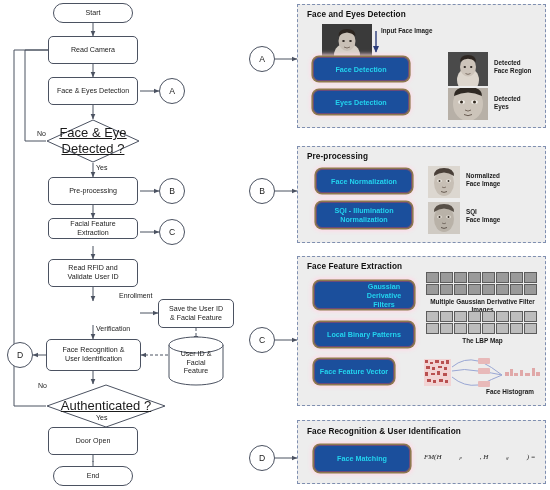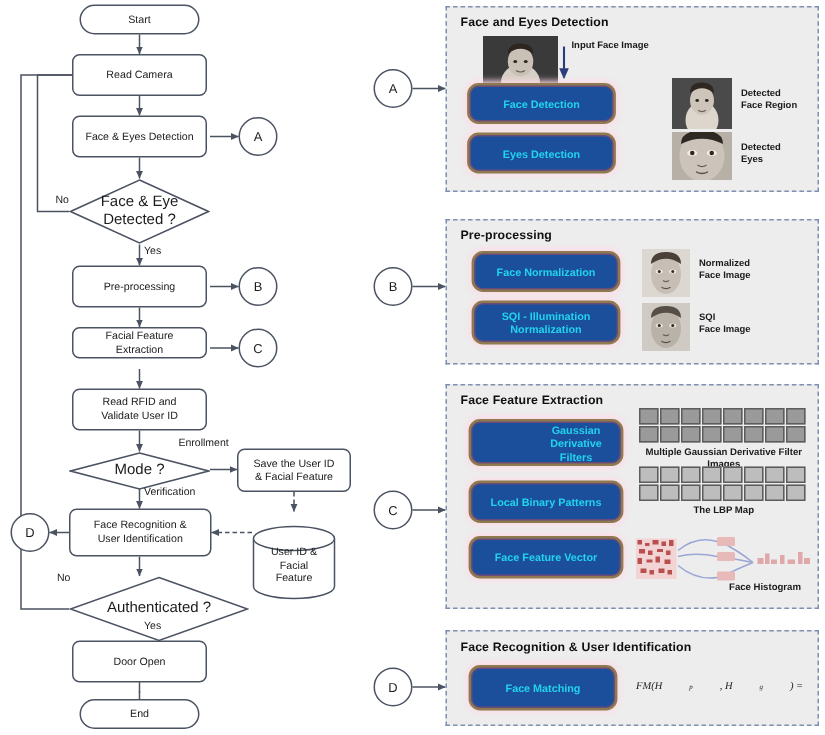--- a/index.html
+++ b/index.html
@@ -14,21 +14,21 @@
            text-align:center;color:#1b1b1b;font-size:7.1px;line-height:1.22;}
   .fc-term{border-radius:12px;}
   .fc-proc{border-radius:5px;}
   .fc-conn{position:absolute;box-sizing:border-box;border:1px solid #4b5261;
            border-radius:50%;background:#fff;display:flex;align-items:center;
            justify-content:center;font-size:8.6px;color:#1b1b1b;}
   .fc-dia-wrap{position:absolute;}
   .fc-dia-wrap svg{position:absolute;left:0;top:0;}
   .fc-dia-label{position:absolute;left:0;top:0;width:100%;height:100%;
                 display:flex;align-items:center;justify-content:center;text-align:center;
-                font-size:10px;color:#1b1b1b;line-height:1.22;}
+                font-size:13px;color:#1b1b1b;line-height:1.22;text-decoration:underline;}
   .fc-db{position:absolute;box-sizing:border-box;}
   .fc-db svg{position:absolute;left:0;top:0;}
   .fc-db-label{position:absolute;left:0;top:0;width:100%;height:100%;
                display:flex;align-items:center;justify-content:center;text-align:center;
                font-size:7.1px;color:#1b1b1b;line-height:1.25;padding-top:4px;
                box-sizing:border-box;}
   .edge-label{position:absolute;font-size:7px;color:#1b1b1b;background:transparent;}
 
   #flow-svg{position:absolute;left:0;top:0;width:290px;height:490px;}
 
@@ -163,40 +163,32 @@
   <div class="fc-node fc-proc" style="left:48px;top:218px;width:90px;height:21px;">
     <span style="white-space:pre-line">Facial Feature
 Extraction</span>
   </div>
 
   <div class="fc-node fc-proc" style="left:48px;top:259px;width:90px;height:28px;">
     <span style="white-space:pre-line">Read RFID and
 Validate User ID</span>
   </div>
 
-  <div class="fc-dia-wrap" style="left:46px;top:301px;width:94px;height:26px;">
-    <svg width="94" height="26">
-        <polygon points="47,1 93,13 47,25 1,13" fill="#fff" stroke="#4b5261" stroke-width="1"></polygon>
-      </svg>
-    <div class="fc-dia-label">
-      <span>Mode ?</span>
-    </div>
-  </div>
 
   <div class="fc-node fc-proc" style="left:158px;top:299px;width:76px;height:29px;">
     <span style="white-space:pre-line">Save the User ID
 &amp; Facial Feature</span>
   </div>
 
   <div class="fc-node fc-proc" style="left:46px;top:339px;width:95px;height:32px;">
     <span style="white-space:pre-line">Face Recognition &amp;
 User Identification</span>
   </div>
 
-  <div class="fc-db" style="left:168px;top:350px;width:56px;height:50px;">
+  <div class="fc-db" style="left:168px;top:336px;width:56px;height:50px;">
     <svg width="56" height="50">
       <path d="M1,9 L1,41 A27,8 0 0 0 55,41 L55,9" fill="#fff" stroke="#4b5261" stroke-width="1"></path>
       <ellipse cx="28" cy="9" rx="27" ry="8" fill="#fff" stroke="#4b5261" stroke-width="1"></ellipse>
     </svg>
     <div class="fc-db-label">
       <span style="white-space:pre-line">User ID &amp;
 Facial
 Feature</span>
     </div>
   </div>
@@ -374,21 +366,21 @@
   <div class="panel" style="left:297px;top:256px;width:249px;height:150px;"></div>
   <div class="panel-title" style="left:307px;top:262px;">Face Feature Extraction</div>
 
   <div class="blue-box" style="left:314px;top:281px;width:100px;height:28px;padding-left:40px;">
     <span style="white-space:pre-line">Gaussian Derivative
 Filters</span>
   </div>
   <div class="blue-box" style="left:314px;top:322px;width:100px;height:25px;align-items:center;">
     <span>Local Binary Patterns</span>
   </div>
-  <div class="blue-box" style="left:314px;top:359px;width:100px;height:25px;">
+  <div class="blue-box" style="left:314px;top:359px;width:80px;height:25px;">
     <span>Face Feature Vector</span>
   </div>
 
   <div class="tile-grid" style="left:426px;top:272px;grid-template-columns:repeat(8,13px);grid-auto-rows:11px;">
     <div class="tile"></div>
       <div class="tile"></div>
     <div class="tile"></div>
       <div class="tile"></div>
     <div class="tile"></div>
       <div class="tile"></div>

